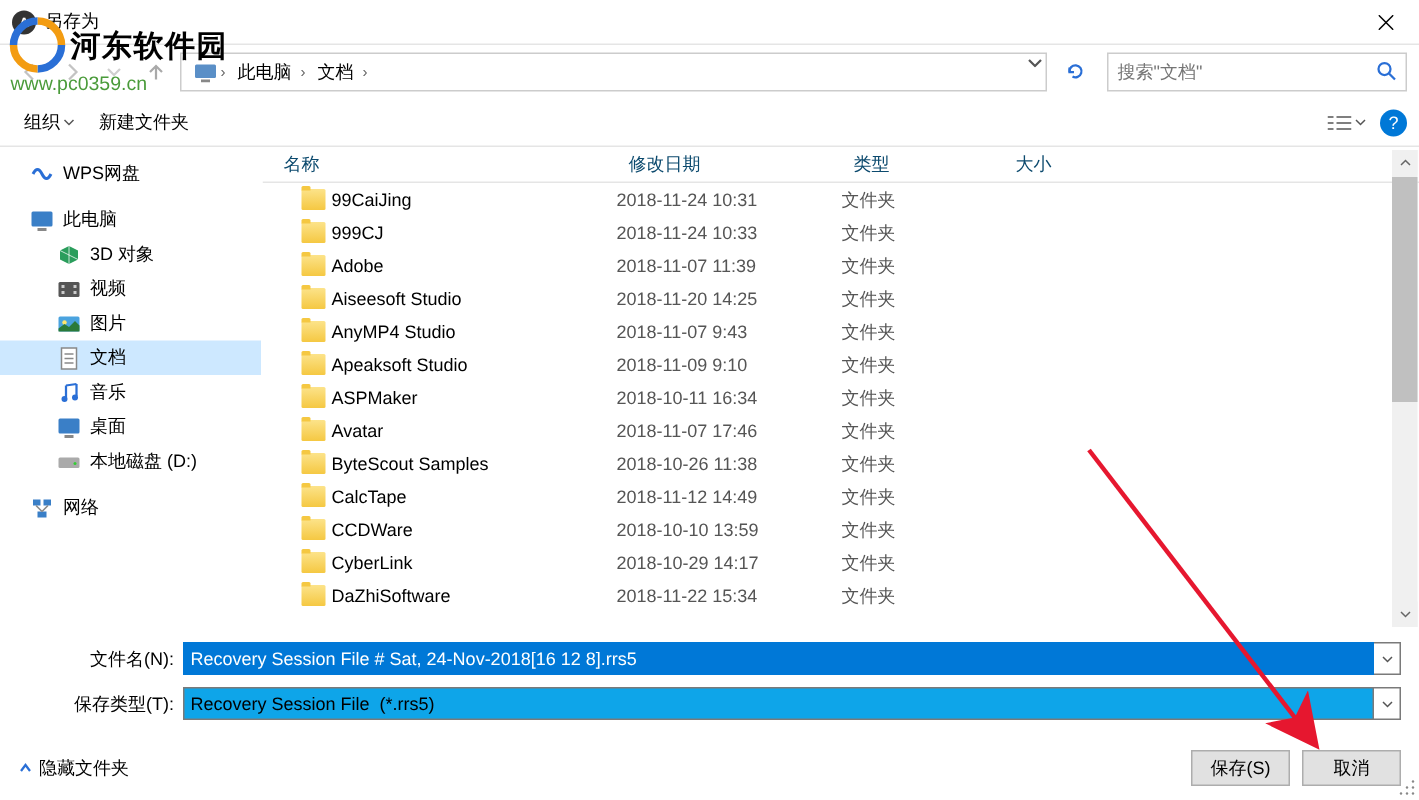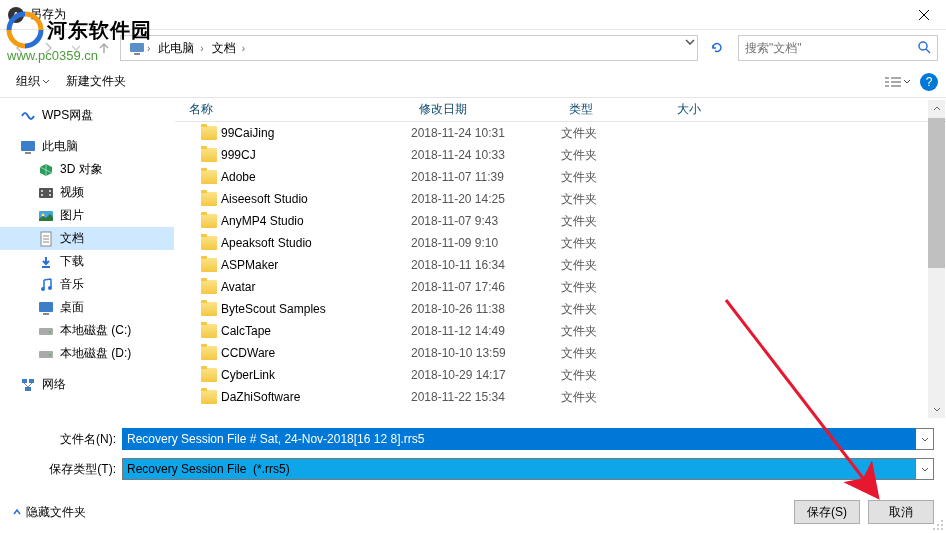--- a/index.html
+++ b/index.html
@@ -252,54 +252,36 @@
             <rect x="2" y="1" width="10" height="14" fill="#fff" stroke="#888"></rect>
             <line x1="4" y1="5" x2="10" y2="5" stroke="#888"></line>
             <line x1="4" y1="8" x2="10" y2="8" stroke="#888"></line>
             <line x1="4" y1="11" x2="10" y2="11" stroke="#888"></line>
           </svg>
         </span>
         <span>文档</span>
       </div>
       <div class="tree-item indent1">
         <span class="tree-icon">
-          <svg width="14" height="14">
-            <path d="M7 2 L7 9 M4 6 L7 9 L10 6" stroke="#2a6fd6" stroke-width="2" fill="none"></path>
-            <line x1="3" y1="12" x2="11" y2="12" stroke="#2a6fd6" stroke-width="2"></line>
-          </svg>
-        </span>
-        <span>下载</span>
-      </div>
-      <div class="tree-item indent1">
-        <span class="tree-icon">
           <svg width="14" height="16">
             <path d="M5 3 L5 11 M12 2 L12 10 M5 3 L12 2" stroke="#2a6fd6" stroke-width="1.5" fill="none"></path>
             <circle cx="4" cy="12" r="2" fill="#2a6fd6"></circle>
             <circle cx="11" cy="11" r="2" fill="#2a6fd6"></circle>
           </svg>
         </span>
         <span>音乐</span>
       </div>
       <div class="tree-item indent1">
         <span class="tree-icon">
           <svg width="16" height="14">
             <rect x="1" y="1" width="14" height="10" fill="#3a7fc7" rx="1"></rect>
             <rect x="5" y="12" width="6" height="2" fill="#888"></rect>
           </svg>
         </span>
         <span>桌面</span>
-      </div>
-      <div class="tree-item indent1">
-        <span class="tree-icon">
-          <svg width="16" height="12">
-            <rect x="1" y="3" width="14" height="7" fill="#aaa" rx="1"></rect>
-            <circle cx="12" cy="7" r="1" fill="#3c3"></circle>
-          </svg>
-        </span>
-        <span>本地磁盘 (C:)</span>
       </div>
       <div class="tree-item indent1">
         <span class="tree-icon">
           <svg width="16" height="12">
             <rect x="1" y="3" width="14" height="7" fill="#aaa" rx="1"></rect>
             <circle cx="12" cy="7" r="1" fill="#3c3"></circle>
           </svg>
         </span>
         <span>本地磁盘 (D:)</span>
       </div>

